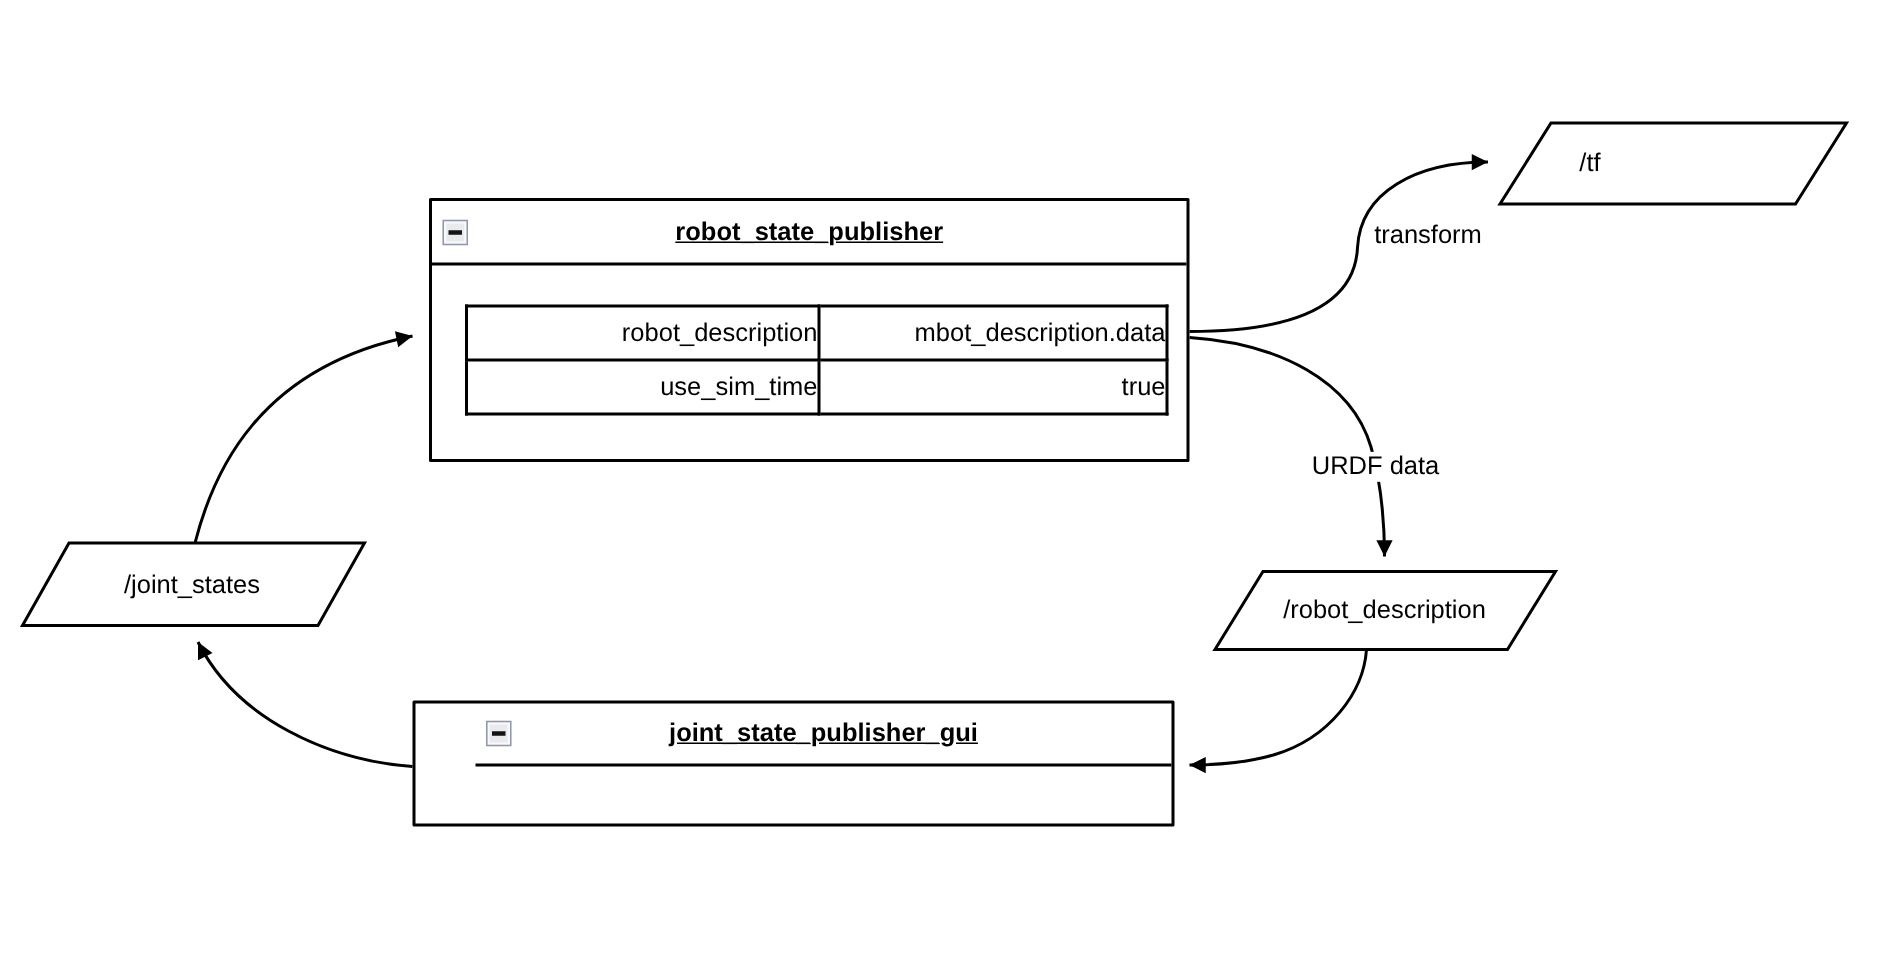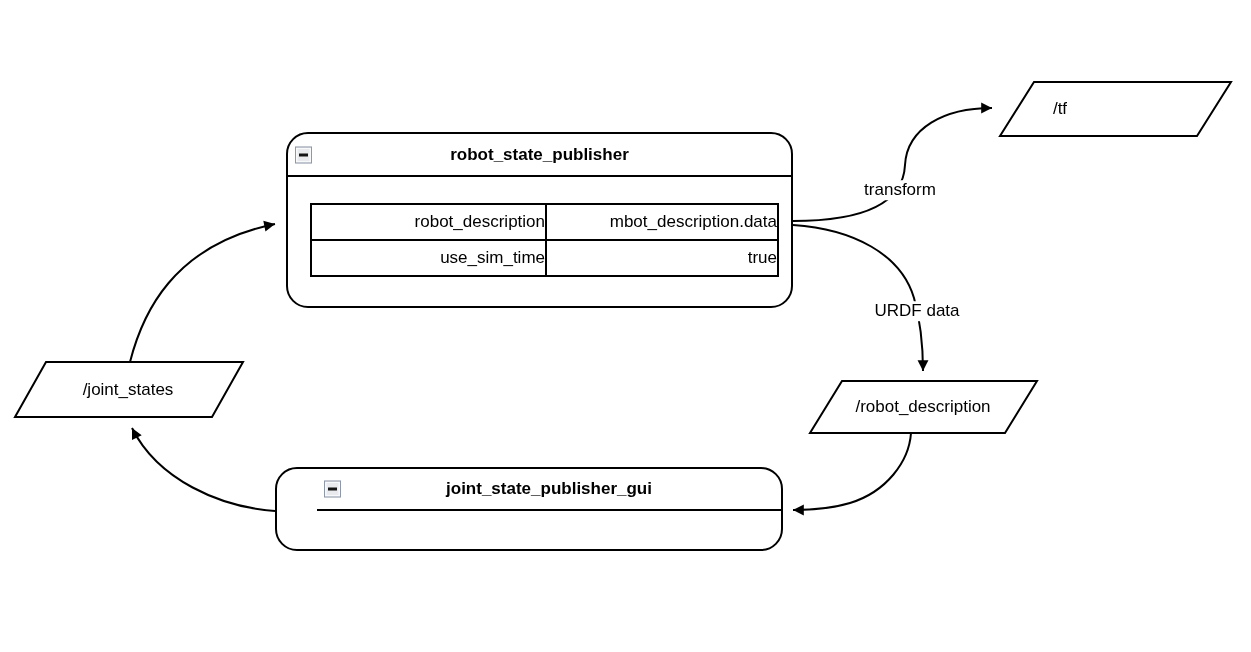--- a/index.html
+++ b/index.html
@@ -3,21 +3,21 @@
 <meta charset="utf-8">
 <style>
   html,body{margin:0;padding:0;background:#fff;}
   .canvas{
     position:relative;width:1251px;height:652px;background:#ffffff;
     font-family:"Liberation Sans",sans-serif;overflow:hidden;color:#000;
   }
   svg.layer{position:absolute;left:0;top:0;width:1251px;height:652px;}
 
   
-  .node{position:absolute;background:#fff;border:2px solid #000;border-radius:22px;box-sizing:border-box;}
+  .node{position:absolute;background:#fff;border:2px solid #000;border-radius:1px;box-sizing:border-box;text-decoration:underline;}
   .node-title{position:relative;display:flex;align-items:center;justify-content:center;
     font-weight:bold;font-size:17px;border-bottom:2px solid #000;box-sizing:border-box;}
   .collapse{position:absolute;left:7px;top:50%;transform:translateY(-50%);
     width:17px;height:17px;box-sizing:border-box;background:#e8eaee;border:1px solid #8f98a8;
     box-shadow:inset 0 0 0 1.5px #f8f9fb;display:flex;align-items:center;justify-content:center;cursor:pointer;}
   .collapse .bar{width:9px;height:3px;background:#141414;}
 
   
   .param-table{position:absolute;border-collapse:collapse;table-layout:fixed;
     font-size:17px;text-align:center;background:#fff;}
@@ -86,16 +86,16 @@
         <span class="bar"></span>
       </span>
       <span>joint_state_publisher_gui</span>
     </div>
   </div>
 
   <div class="label" style="left:1060px;top:109px;background:transparent;">/tf</div>
   <div class="label" style="left:128px;top:390px;background:transparent;">/joint_states</div>
   <div class="label" style="left:923px;top:407px;background:transparent;">/robot_description</div>
 
-  <div class="label edge-label" style="left:900px;top:157px;margin-top:33px;">transform</div>
+  <div class="label edge-label" style="left:952px;top:157px;">transform</div>
   <div class="label edge-label" style="left:917px;top:311px;">URDF data</div>
 
 </div>
 
 </body></html>

